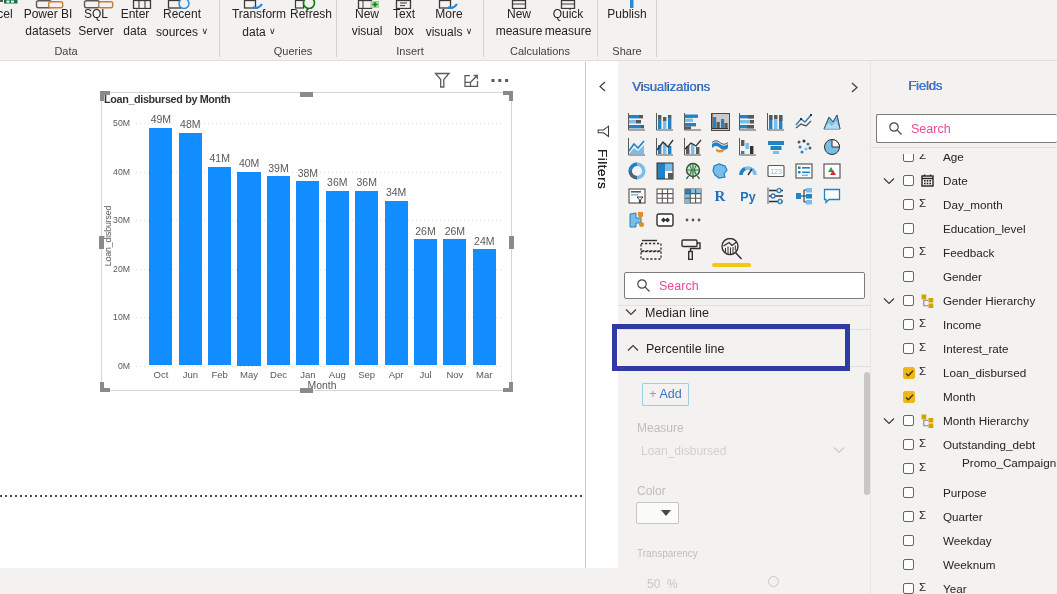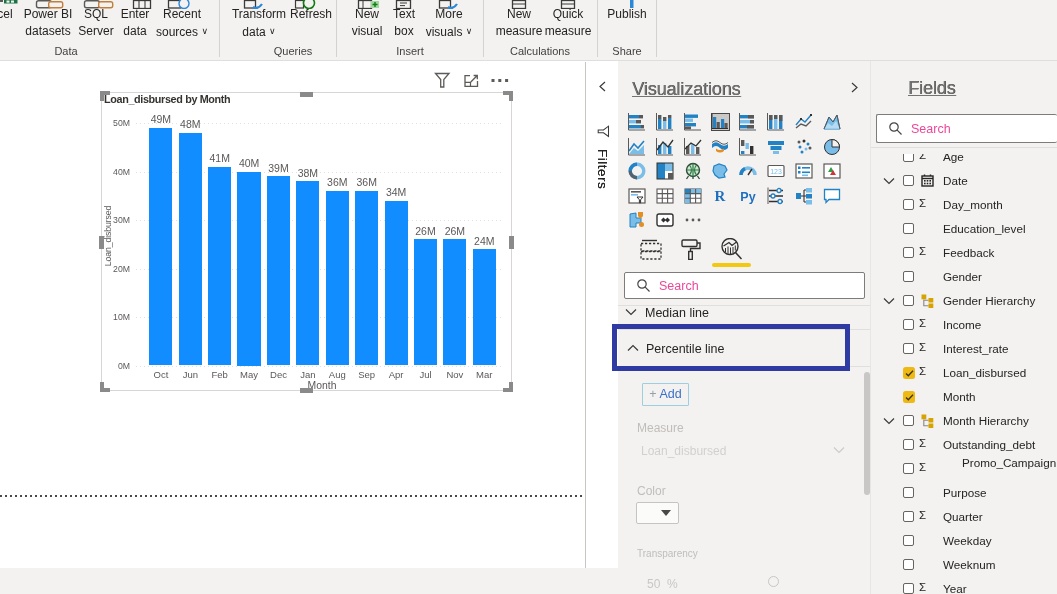--- a/index.html
+++ b/index.html
@@ -1,21 +1,21 @@
 <!DOCTYPE html>
 <html><head>
 <meta charset="utf-8">
 <style>
 html,body{margin:0;padding:0;}
 body{width:1057px;height:594px;overflow:hidden;font-family:"Liberation Sans",sans-serif;background:#fff;position:relative;}
 .abs{position:absolute;}
 .rsep{position:absolute;top:0;height:57px;width:1px;background:#d4d2d0;}
 .rlbl{position:absolute;font-size:12px;color:#252423;text-align:center;line-height:16.5px;top:6px;transform:translateX(-50%);white-space:pre;}
 .rgrp{position:absolute;font-size:11px;color:#424140;top:45px;transform:translateX(-50%);}
-.ptitle{font-size:18px;font-weight:400;color:#737373;letter-spacing:-0.1px;text-shadow:0.4px 0 0 #33312f;text-decoration:underline;}
+.ptitle{font-size:13px;font-weight:400;color:#3b82f6;letter-spacing:-0.1px;text-shadow:0.4px 0 0 #33312f;}
 .searchbox{position:absolute;background:#fff;border:1px solid #7e7c7a;border-radius:2px;box-sizing:border-box;}
 .stext{position:absolute;font-size:12.5px;color:#ec4899;}
 .divider{position:absolute;background:#e1dfdd;height:1px;}
 .frow{position:absolute;font-size:11.7px;color:#252423;white-space:nowrap;}
 .handle{position:absolute;background:#8a8a8a;}
 .bar{position:absolute;background:#118DFF;}
 .vlabel{position:absolute;font-size:10.5px;color:#5b5958;transform:translateX(-50%);white-space:nowrap;}
 .mlabel{position:absolute;font-size:9.5px;color:#5b5958;transform:translateX(-50%);white-space:nowrap;text-align:right;}
 .ytick{position:absolute;font-size:8.7px;color:#5b5958;text-align:right;width:26px;}
 .gridline{position:absolute;height:1px;background-image:repeating-linear-gradient(to right,#e2e0de 0 1px,transparent 1px 4px);}

